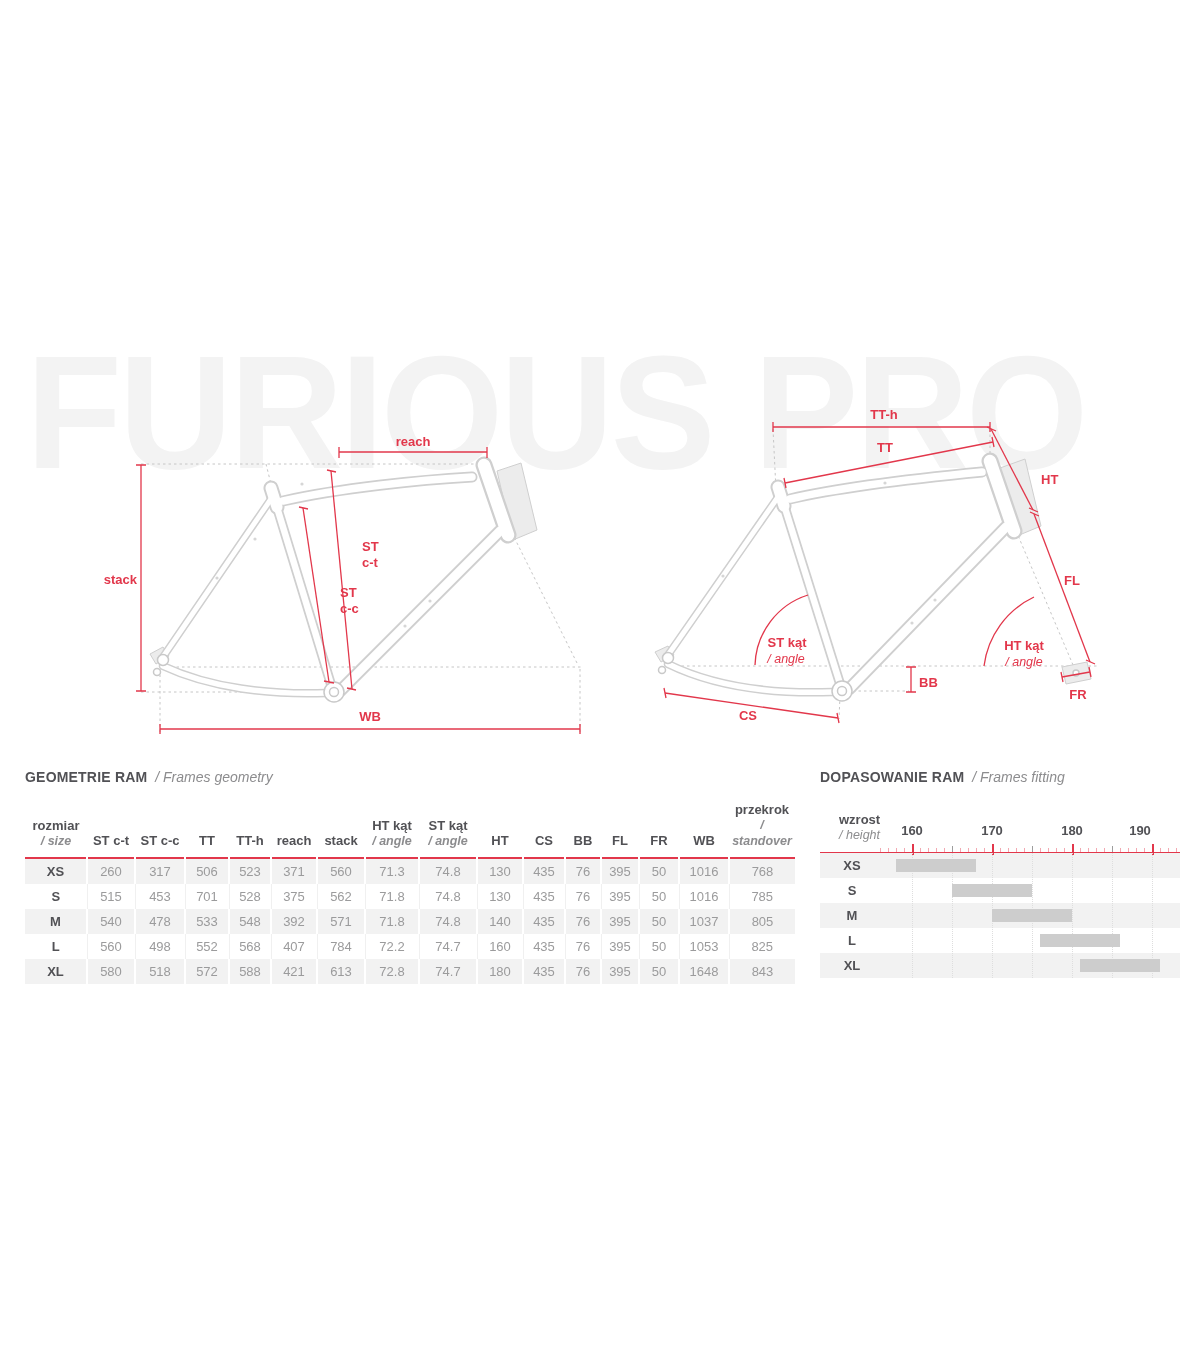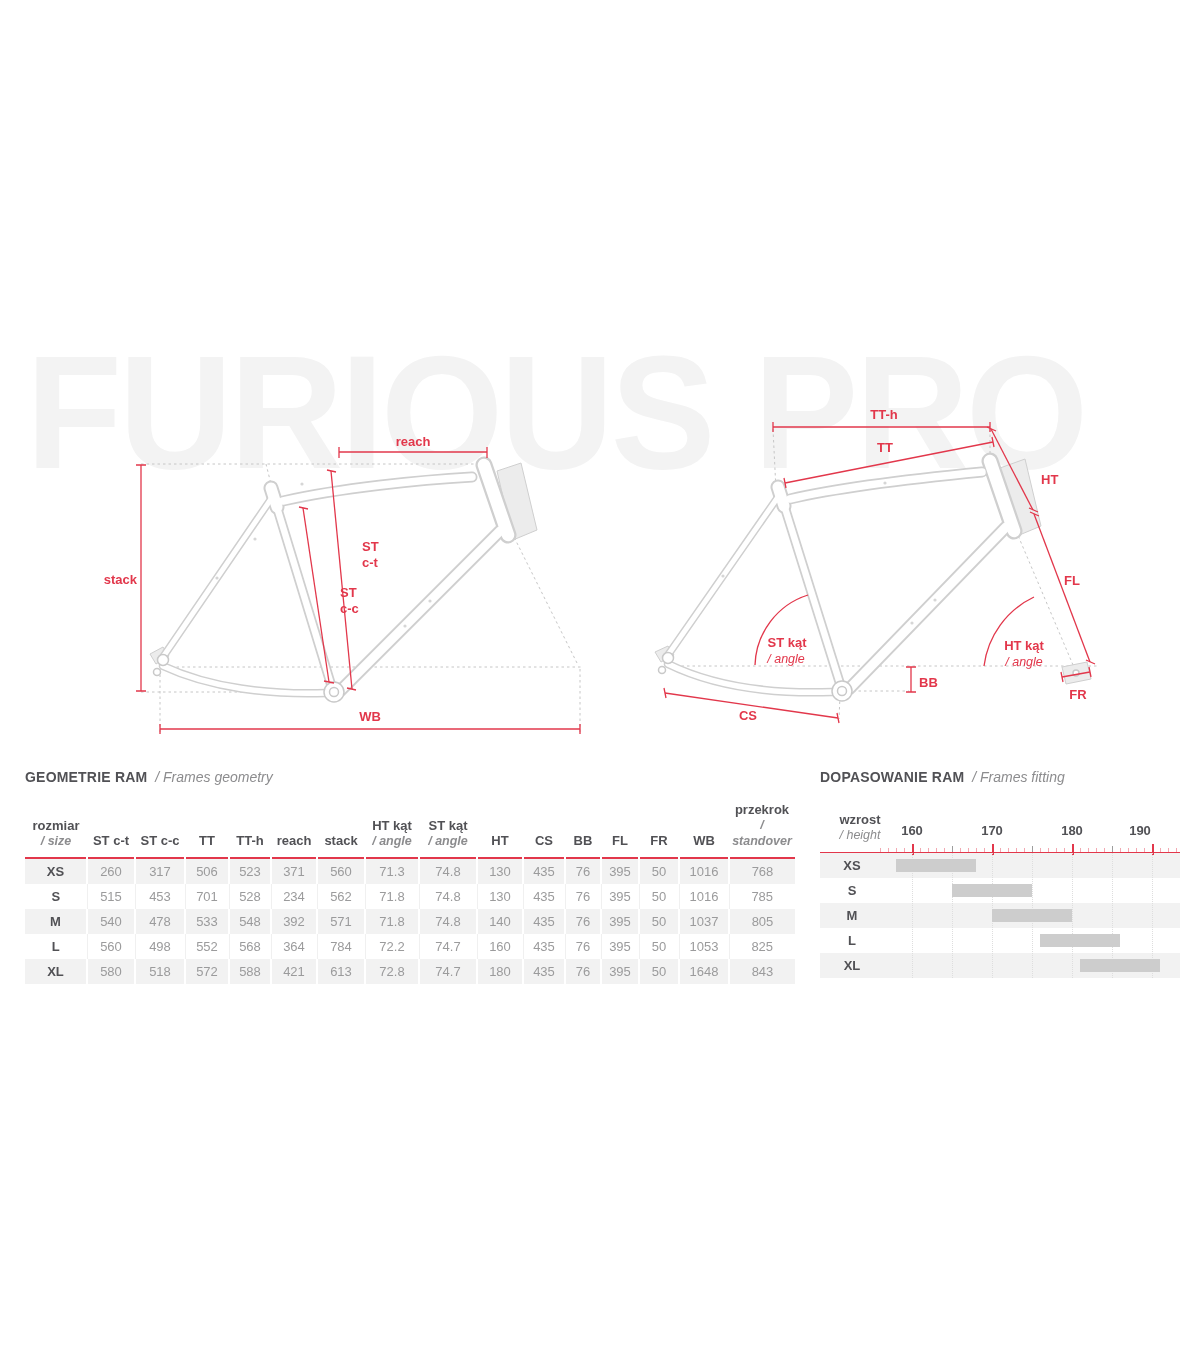--- a/index.html
+++ b/index.html
@@ -40,21 +40,21 @@
   .geo-table .h-sub{font-size:12.5px;font-style:italic;color:#8c8c8e;text-align:center;line-height:1.25;}
   .geo-table tbody{border-top:2px solid #e2374b;}
   .geo-table td{height:25px;text-align:center;font-size:13px;color:#9b9b9c;padding:0;}
   .geo-table td.size{font-weight:bold;color:#515155;}
   .geo-table tr.striped{background:#f2f2f2;}
   .geo-table tr.striped td{border-right:2px solid #ffffff;}
   .geo-table tr.plain td{border-right:1px solid #f0f0f0;}
   .geo-table tr td:last-child{border-right:none !important;}
 
   .fit-panel{position:absolute;left:820px;top:802px;width:360px;height:180px;z-index:2;}
-  .fit-label{position:absolute;left:10px;top:10px;width:60px;text-align:center;}
+  .fit-label{position:absolute;left:19px;top:10px;width:60px;text-align:left;}
   .fit-label .h-top{font-size:13px;font-weight:bold;color:#515155;line-height:1.25;}
   .fit-label .h-sub{font-size:12.5px;font-style:italic;color:#8c8c8e;line-height:1.25;}
   .fit-num{position:absolute;top:21px;transform:translateX(-50%);font-size:13px;font-weight:bold;color:#515155;}
   .fit-axis{position:absolute;left:0;top:50px;width:360px;height:0;border-top:1px solid #e2374b;}
   .tick{position:absolute;width:1px;background:#f2a9b2;}
   .tick.minor{top:46px;height:4px;}
   .tick.mid{top:44px;height:6px;background:#9d9d9d;}
   .tick.major{top:42px;height:11px;width:2px;background:#e2374b;}
   .fit-rows{position:absolute;left:0;top:51px;width:360px;}
   .fit-row{position:relative;height:25px;}
@@ -300,21 +300,21 @@
         <td>50</td>
         <td>1016</td>
         <td>768</td>
       </tr>
       <tr class="plain">
         <td class="size">S</td>
         <td>515</td>
         <td>453</td>
         <td>701</td>
         <td>528</td>
-        <td>234</td>
+        <td>375</td>
         <td>562</td>
         <td>71.8</td>
         <td>74.8</td>
         <td>130</td>
         <td>435</td>
         <td>76</td>
         <td>395</td>
         <td>50</td>
         <td>1016</td>
         <td>785</td>
@@ -336,21 +336,21 @@
         <td>50</td>
         <td>1037</td>
         <td>805</td>
       </tr>
       <tr class="plain">
         <td class="size">L</td>
         <td>560</td>
         <td>498</td>
         <td>552</td>
         <td>568</td>
-        <td>364</td>
+        <td>407</td>
         <td>784</td>
         <td>72.2</td>
         <td>74.7</td>
         <td>160</td>
         <td>435</td>
         <td>76</td>
         <td>395</td>
         <td>50</td>
         <td>1053</td>
         <td>825</td>

